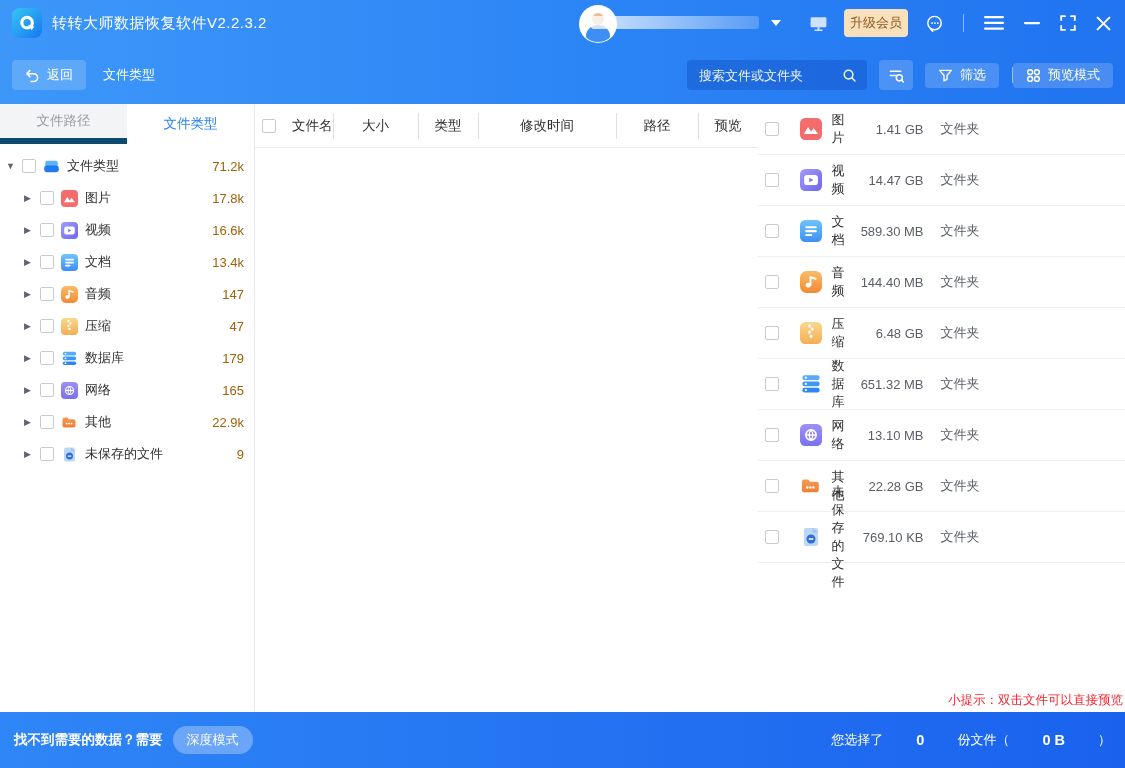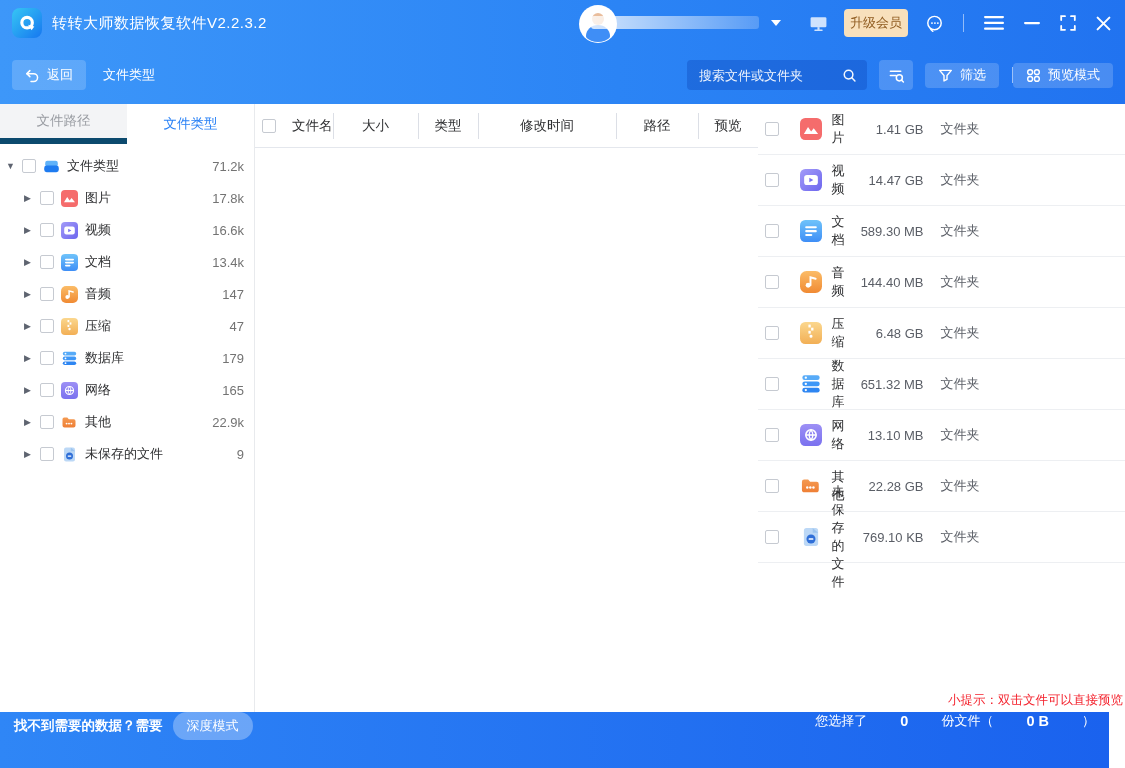--- a/index.html
+++ b/index.html
@@ -43,21 +43,21 @@
   .side-tab.inactive{background:#F3F4F6;color:#9A9DA3;border-bottom:6px solid #0c4a6e;}
   .side-tab.active{background:#fff;color:#2A82F6;}
   .tree{padding-top:6px;}
   .tree-item{height:32px;display:flex;align-items:center;padding:0 10px 0 6px;font-size:13px;color:#303133;cursor:pointer;}
   .tree-item.child{padding-left:24px;}
   .expand{width:15px;font-size:9px;color:#5E6470;flex:none;}
   .cb{width:14px;height:14px;border:1px solid #C6CAD1;border-radius:2px;background:#fff;flex:none;box-sizing:border-box;}
   .tree-item .cb{margin:0 7px 0 1px;}
   .ticon{width:17px;height:17px;margin-right:7px;flex:none;display:flex;}
   .ticon svg{width:17px;height:17px;}
-  .tcount{margin-left:auto;color:#737373;}
+  .tcount{margin-left:auto;color:#a16207;}
 
   .main{flex:1;display:flex;flex-direction:row;position:relative;min-width:0;}
   .thead{height:43px;flex:none;display:flex;align-items:center;border-bottom:1px solid #E4E7ED;font-size:13.5px;color:#303133;}
   .sep{width:1px;height:26px;background:#DCDFE6;flex:none;align-self:center;}
   .sep.ghost{background:transparent;}
   .col-cb{width:30px;flex:none;display:flex;align-items:center;padding-left:7px;box-sizing:content-box;}
   .col-name{flex:1;display:flex;align-items:center;min-width:0;}
   .thead .col-name{justify-content:center;}
   .col-size{width:84px;flex:none;display:flex;align-items:center;justify-content:center;}
   .col-type{width:59px;flex:none;display:flex;align-items:center;justify-content:center;}
@@ -67,21 +67,21 @@
   .trow{height:50px;flex:none;display:flex;align-items:center;border-bottom:1px solid #EDEFF2;font-size:13px;color:#303133;cursor:pointer;}
   .trow .col-name{justify-content:flex-start;gap:10px;padding-left:5px;box-sizing:border-box;}
   .trow .col-size{justify-content:flex-end;padding-right:6px;box-sizing:border-box;color:#5A5E66;}
   .trow .col-type{color:#5A5E66;}
   .ricon{width:22px;height:22px;flex:none;display:flex;}
   .ricon svg{width:22px;height:22px;}
   .prev-act{display:flex;cursor:pointer;}
   .hint{position:absolute;right:2px;bottom:3px;color:#F4222D;font-size:12.5px;white-space:nowrap;}
 
   
-  .bottombar{position:absolute;left:0;right:16px;bottom:0;height:56px;background:linear-gradient(90deg,#2F86F6,#1A62EE);display:flex;align-items:flex-start;padding:0 14px;box-sizing:border-box;color:#fff;}
+  .bottombar{position:absolute;left:0;right:0;bottom:0;height:56px;background:linear-gradient(90deg,#2F86F6,#1A62EE);display:flex;align-items:center;padding:0 14px;box-sizing:border-box;color:#fff;}
   .bb-left{display:flex;align-items:center;gap:10px;font-size:13.5px;font-weight:bold;}
   .deep-btn{height:28px;padding:0 14px;border-radius:14px;background:rgba(255,255,255,.3);font-size:13px;font-weight:normal;display:flex;align-items:center;cursor:pointer;}
   .bb-right{margin-left:auto;display:flex;align-items:center;font-size:13px;gap:28px;}
   .sel-num{font-weight:bold;font-size:14.5px;margin:0 5px;}
   .recover-btn{width:92px;height:38px;border-radius:19px;background:linear-gradient(180deg,#FFFFFF 0%,#E8F2FE 45%,#BFDCFA 100%);color:#2B7CF0;font-size:14.5px;font-weight:bold;display:flex;align-items:center;justify-content:center;margin-left:22px;box-shadow:0 2px 7px rgba(0,30,90,.28);cursor:pointer;}
 </style>
 </head>
 <body>
 
 <div class="app">

